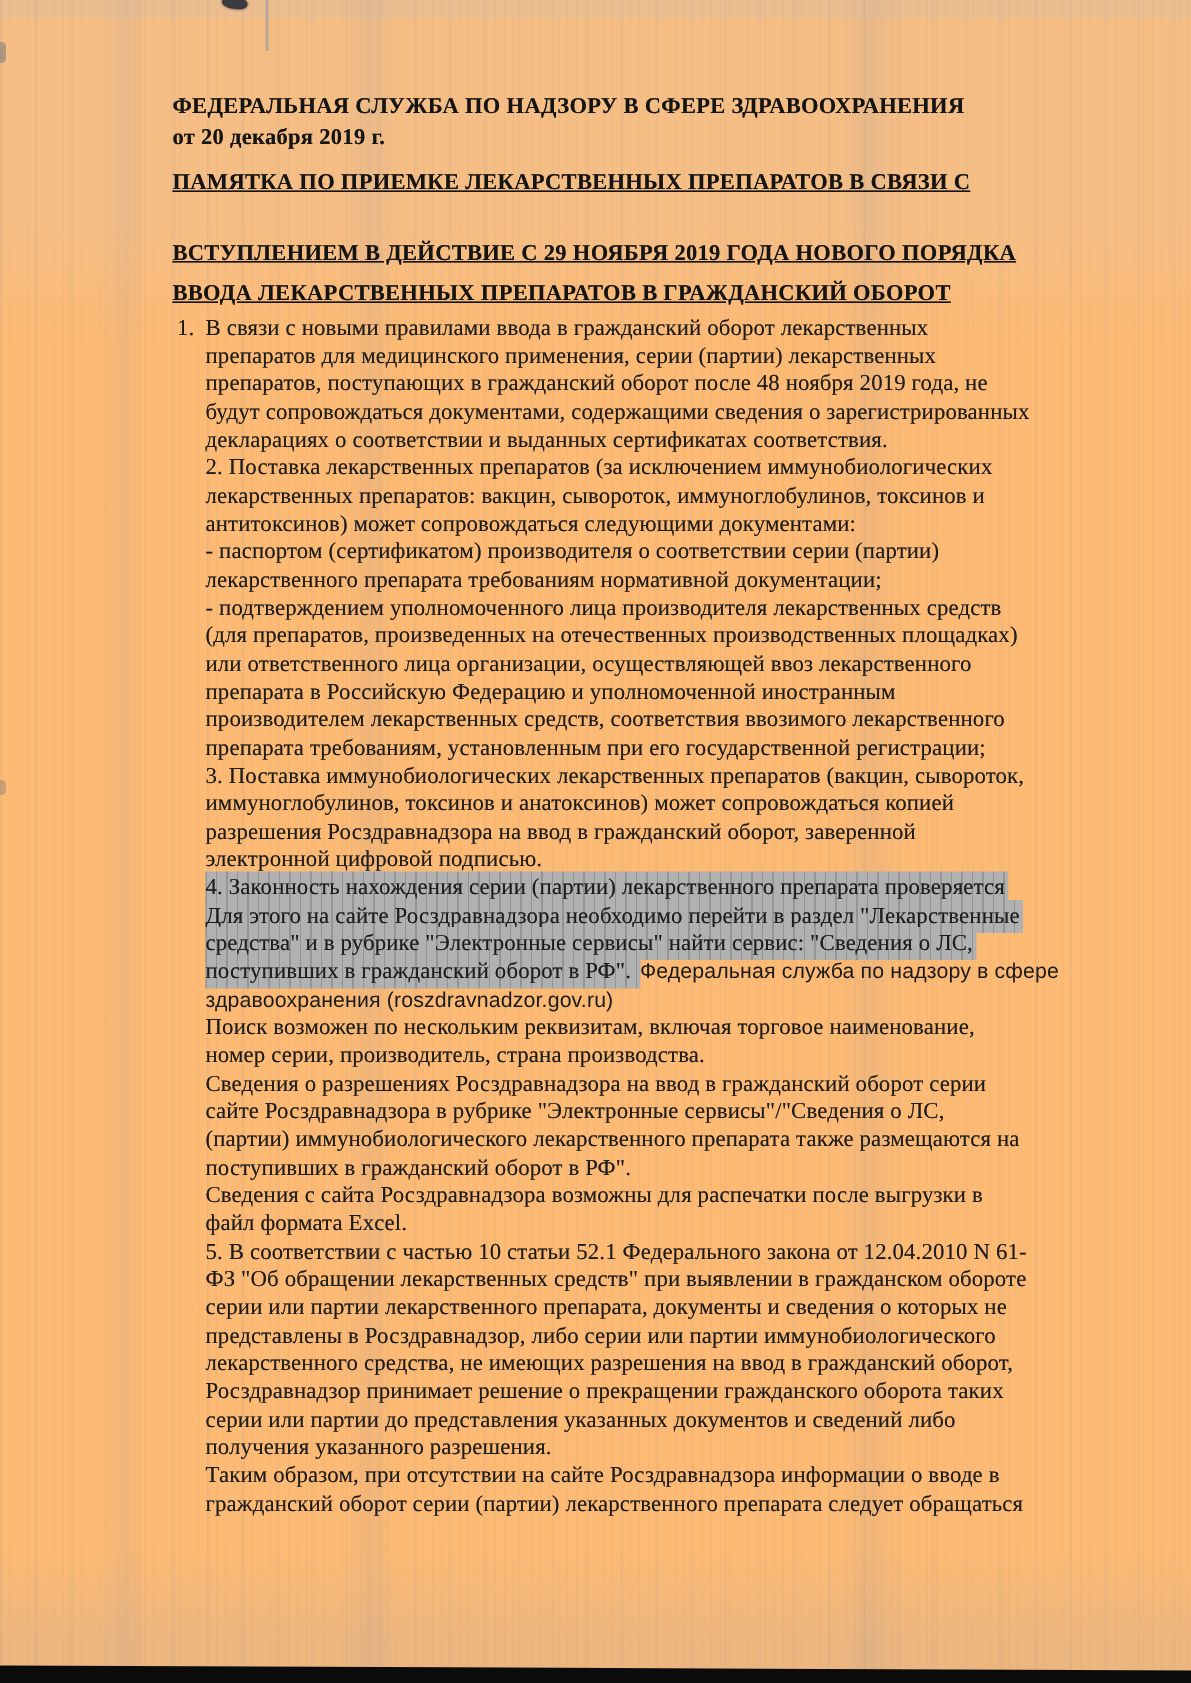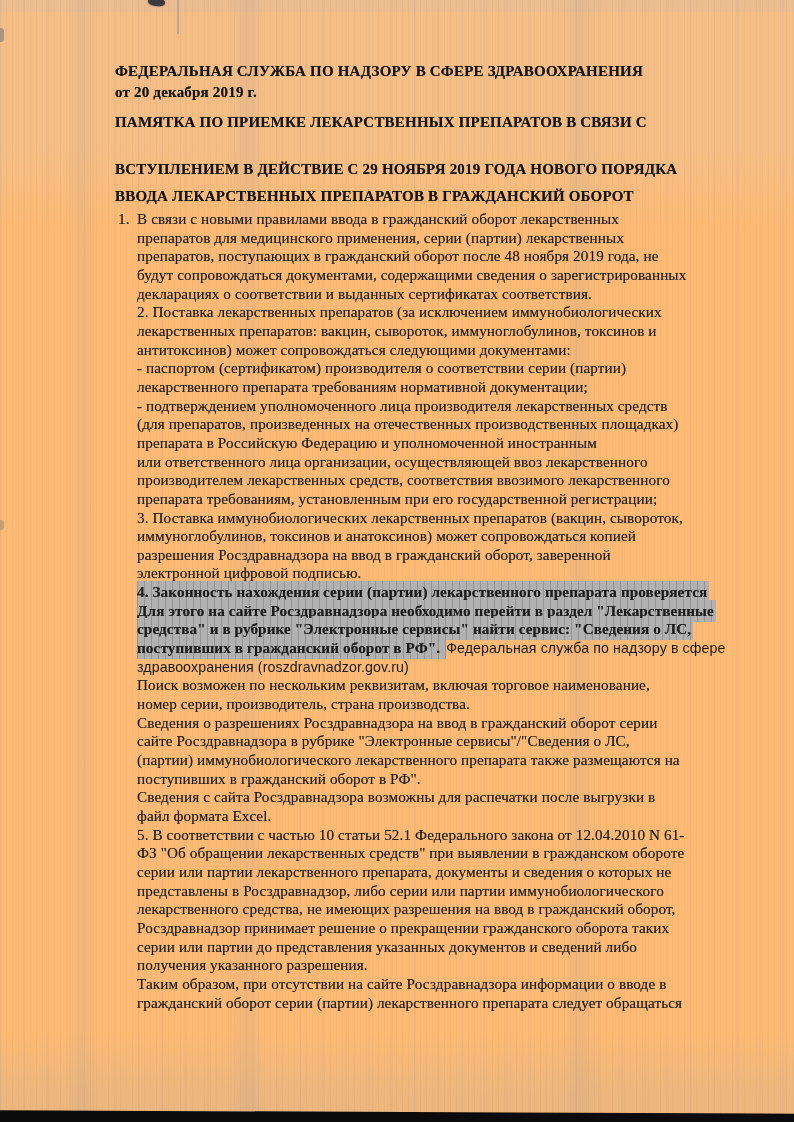--- a/index.html
+++ b/index.html
@@ -13,30 +13,30 @@
       linear-gradient(180deg, rgba(190,198,214,0.28) 0 12px, rgba(205,210,222,0.16) 12px 150px, rgba(0,0,0,0) 230px),
       linear-gradient(0deg, rgba(160,165,175,0.18) 0 28px, rgba(0,0,0,0) 90px);
   }
   .band{position:absolute;pointer-events:none;background:linear-gradient(90deg, rgba(0,0,0,0), rgba(130,140,170,0.10), rgba(0,0,0,0));}
   .smudge-top{position:absolute;left:148px;top:-2px;width:17px;height:8px;background:#3b3b3f;border-radius:45%;transform:rotate(8deg);box-shadow:0 0 2px rgba(40,40,45,.8);}
   .streak-top{position:absolute;left:177px;top:0;width:2px;height:34px;background:#8d93a2;opacity:.55;}
   .edge-mark{position:absolute;left:0;width:4px;background:#6a6f79;opacity:.5;border-radius:0 3px 3px 0;}
   .scan-bar-bottom{position:absolute;left:-5px;top:1112px;width:806px;height:13px;background:#0b0b0b;transform:rotate(0.25deg);}
   
   .doc-header{position:absolute;left:115px;top:61px;font-weight:bold;font-size:15px;line-height:21px;letter-spacing:.2px;color:#141414;text-shadow:0 0 .4px rgba(10,10,10,.55);}
-  .title-line{position:absolute;left:115px;font-weight:bold;font-size:15px;letter-spacing:.2px;color:#141414;white-space:nowrap;text-shadow:0 0 .4px rgba(10,10,10,.55);}
+  .title-line{position:absolute;left:115px;font-weight:bold;font-size:15px;letter-spacing:.2px;color:#141414;white-space:nowrap;text-shadow:0 0 .4px rgba(10,10,10,.55);text-decoration:underline;}
   .t1{top:114px}.t2{top:161px}.t3{top:188px}
   
   .doc-body{position:absolute;left:137px;top:210px;width:640px;font-size:15.2px;letter-spacing:.1px;text-shadow:0 0 .35px rgba(20,20,20,.5);}
   .bline{position:relative;height:18.66px;line-height:18.66px;white-space:nowrap;}
   .hang{position:absolute;left:-19px;top:0;}
   .hl{background:
       repeating-linear-gradient(90deg, rgba(45,45,50,.22) 0 1px, rgba(0,0,0,0) 1px 7px),
       linear-gradient(#b1b1b1,#b1b1b1);
-      padding:2px 2px 3px 0;font-weight:bold;}
+      padding:2px 2px 3px 0;}
   .link{font-family:"Liberation Sans", sans-serif;font-size:14.2px;color:#1a1a1a;text-shadow:none;}
   .graybox{display:inline-block;width:110px;height:16px;background:#cfcfcd;vertical-align:-3px;margin-left:1px;box-shadow:inset 0 0 3px rgba(120,120,120,.4);}
 </style>
 </head>
 <body>
 
 <div class="scan-page">
 
   <div class="streaks"></div>
   <div class="band" style="left:230px;top:0;width:34px;height:1122px;"></div>
@@ -63,22 +63,22 @@
       <div class="bline"><span class="plain">препаратов, поступающих в гражданский оборот после 48 ноября 2019 года, не</span></div>
       <div class="bline"><span class="plain">будут сопровождаться документами, содержащими сведения о зарегистрированных</span></div>
       <div class="bline"><span class="plain">декларациях о соответствии и выданных сертификатах соответствия.</span></div>
       <div class="bline"><span class="plain">2. Поставка лекарственных препаратов (за исключением иммунобиологических</span></div>
       <div class="bline"><span class="plain">лекарственных препаратов: вакцин, сывороток, иммуноглобулинов, токсинов и</span></div>
       <div class="bline"><span class="plain">антитоксинов) может сопровождаться следующими документами:</span></div>
       <div class="bline"><span class="plain">- паспортом (сертификатом) производителя о соответствии серии (партии)</span></div>
       <div class="bline"><span class="plain">лекарственного препарата требованиям нормативной документации;</span></div>
       <div class="bline"><span class="plain">- подтверждением уполномоченного лица производителя лекарственных средств</span></div>
       <div class="bline"><span class="plain">(для препаратов, произведенных на отечественных производственных площадках)</span></div>
+      <div class="bline"><span class="plain">или ответственного лица организации, осуществляющей ввоз лекарственного</span></div>
       <div class="bline"><span class="plain">препарата в Российскую Федерацию и уполномоченной иностранным</span></div>
-      <div class="bline"><span class="plain">или ответственного лица организации, осуществляющей ввоз лекарственного</span></div>
       <div class="bline"><span class="plain">производителем лекарственных средств, соответствия ввозимого лекарственного</span></div>
       <div class="bline"><span class="plain">препарата требованиям, установленным при его государственной регистрации;</span></div>
       <div class="bline"><span class="plain">3. Поставка иммунобиологических лекарственных препаратов (вакцин, сывороток,</span></div>
       <div class="bline"><span class="plain">иммуноглобулинов, токсинов и анатоксинов) может сопровождаться копией</span></div>
       <div class="bline"><span class="plain">разрешения Росздравнадзора на ввод в гражданский оборот, заверенной</span></div>
       <div class="bline"><span class="plain">электронной цифровой подписью.</span></div>
       <div class="bline"><span class="hl">4. Законность нахождения серии (партии) лекарственного препарата проверяется</span></div>
       <div class="bline"><span class="hl">Для этого на сайте Росздравнадзора необходимо перейти в раздел "Лекарственные</span></div>
       <div class="bline"><span class="hl">средства" и в рубрике "Электронные сервисы" найти сервис: "Сведения о ЛС,</span></div>
       <div class="bline"><span class="hl">поступивших в гражданский оборот в РФ". </span><span class="link">Федеральная служба по надзору в сфере</span></div>

